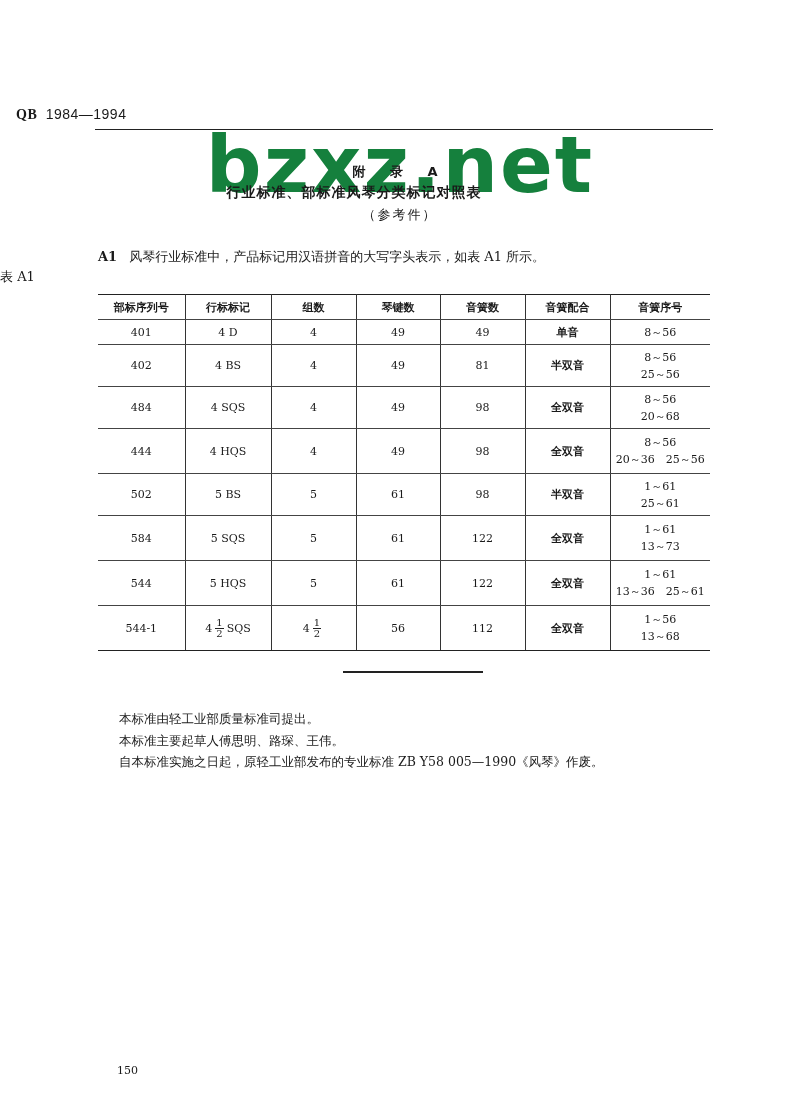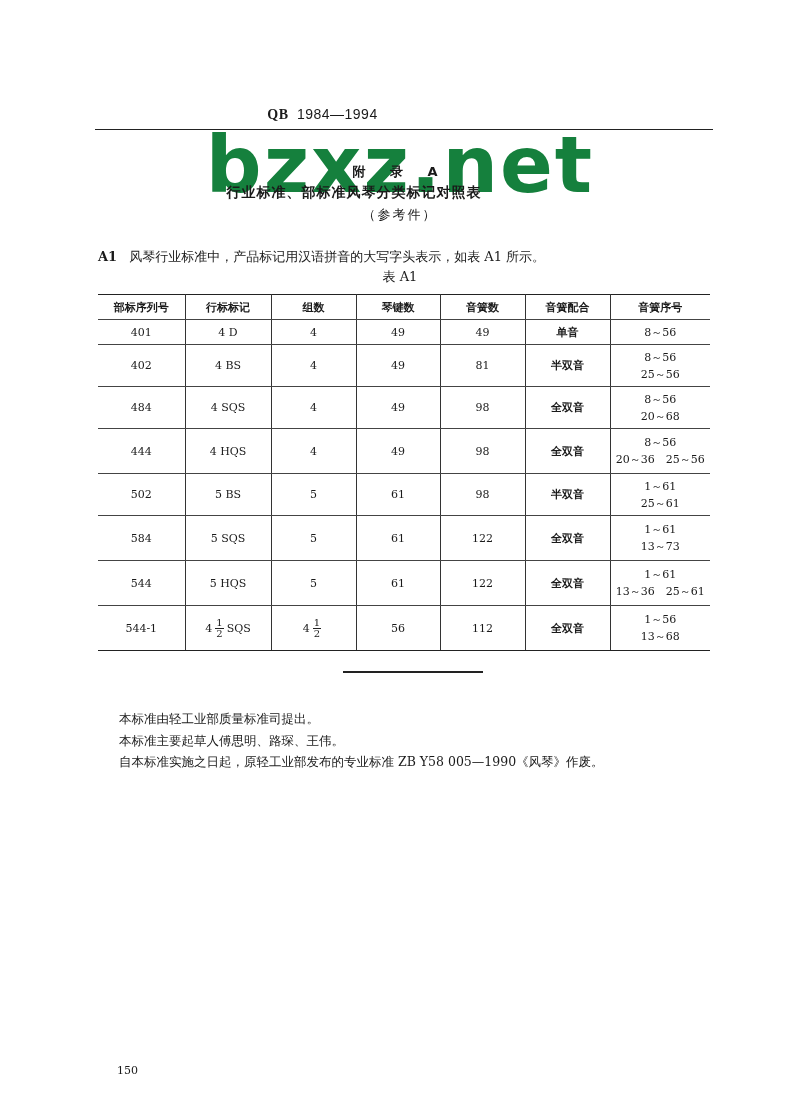--- a/index.html
+++ b/index.html
@@ -3,36 +3,36 @@
   <meta charset="utf-8">
   <style>
     html, body { margin: 0; padding: 0; }
     body {
       width: 800px; height: 1110px; position: relative; overflow: hidden;
       background: #ffffff; color: #1a1a1a;
       font-family: "DejaVu Serif", "Liberation Serif", serif;
     }
     .abs { position: absolute; }
     .header-code {
-      left: 0; width: 645px; top: 106px; text-align: center;
+      left: 16px; width: 645px; top: 106px; text-align: left;
       font-family: "Liberation Sans", sans-serif; font-size: 14px; letter-spacing: 0.5px;
     }
     .header-code .qb { font-family: "Liberation Serif", serif; font-weight: bold; margin-right: 4px; }
     .header-rule { left: 95px; width: 618px; top: 129px; height: 1px; background: #222; }
     .watermark {
       left: 0; width: 800px; top: 126px; text-align: center;
       font-family: "DejaVu Sans", sans-serif; font-weight: bold; font-size: 78px;
       color: #15803d; letter-spacing: 2px; z-index: 0; line-height: 1;
     }
     .title1 { left: 0; width: 800px; top: 163px; text-align: center; font-size: 13px; font-weight: bold; letter-spacing: 10px; z-index: 1; }
     .title2 { left: 0; width: 708px; top: 184px; text-align: center; font-size: 14px; font-weight: bold; letter-spacing: 1px; z-index: 1; }
     .title3 { left: 0; width: 800px; top: 206px; text-align: center; font-size: 13px; letter-spacing: 2px; z-index: 1; }
     .clause { left: 98px; top: 248px; font-size: 13px; }
     .clause .num { font-weight: bold; margin-right: 12px; }
-    .caption { left: 0; width: 800px; top: 268px; text-align: center; font-size: 13px; }
+    .caption { left: 0; width: 800px; top: 268px; text-align: left; font-size: 13px; }
 
     table.spec {
       position: absolute; left: 98px; top: 294px; width: 612px;
       border-collapse: collapse; font-size: 11px;
     }
     table.spec th, table.spec td {
       border-left: 1px solid #333; border-right: 1px solid #333;
       border-top: 1px solid #444; border-bottom: 1px solid #444;
       text-align: center; vertical-align: middle; padding: 0; line-height: 17px;
     }

